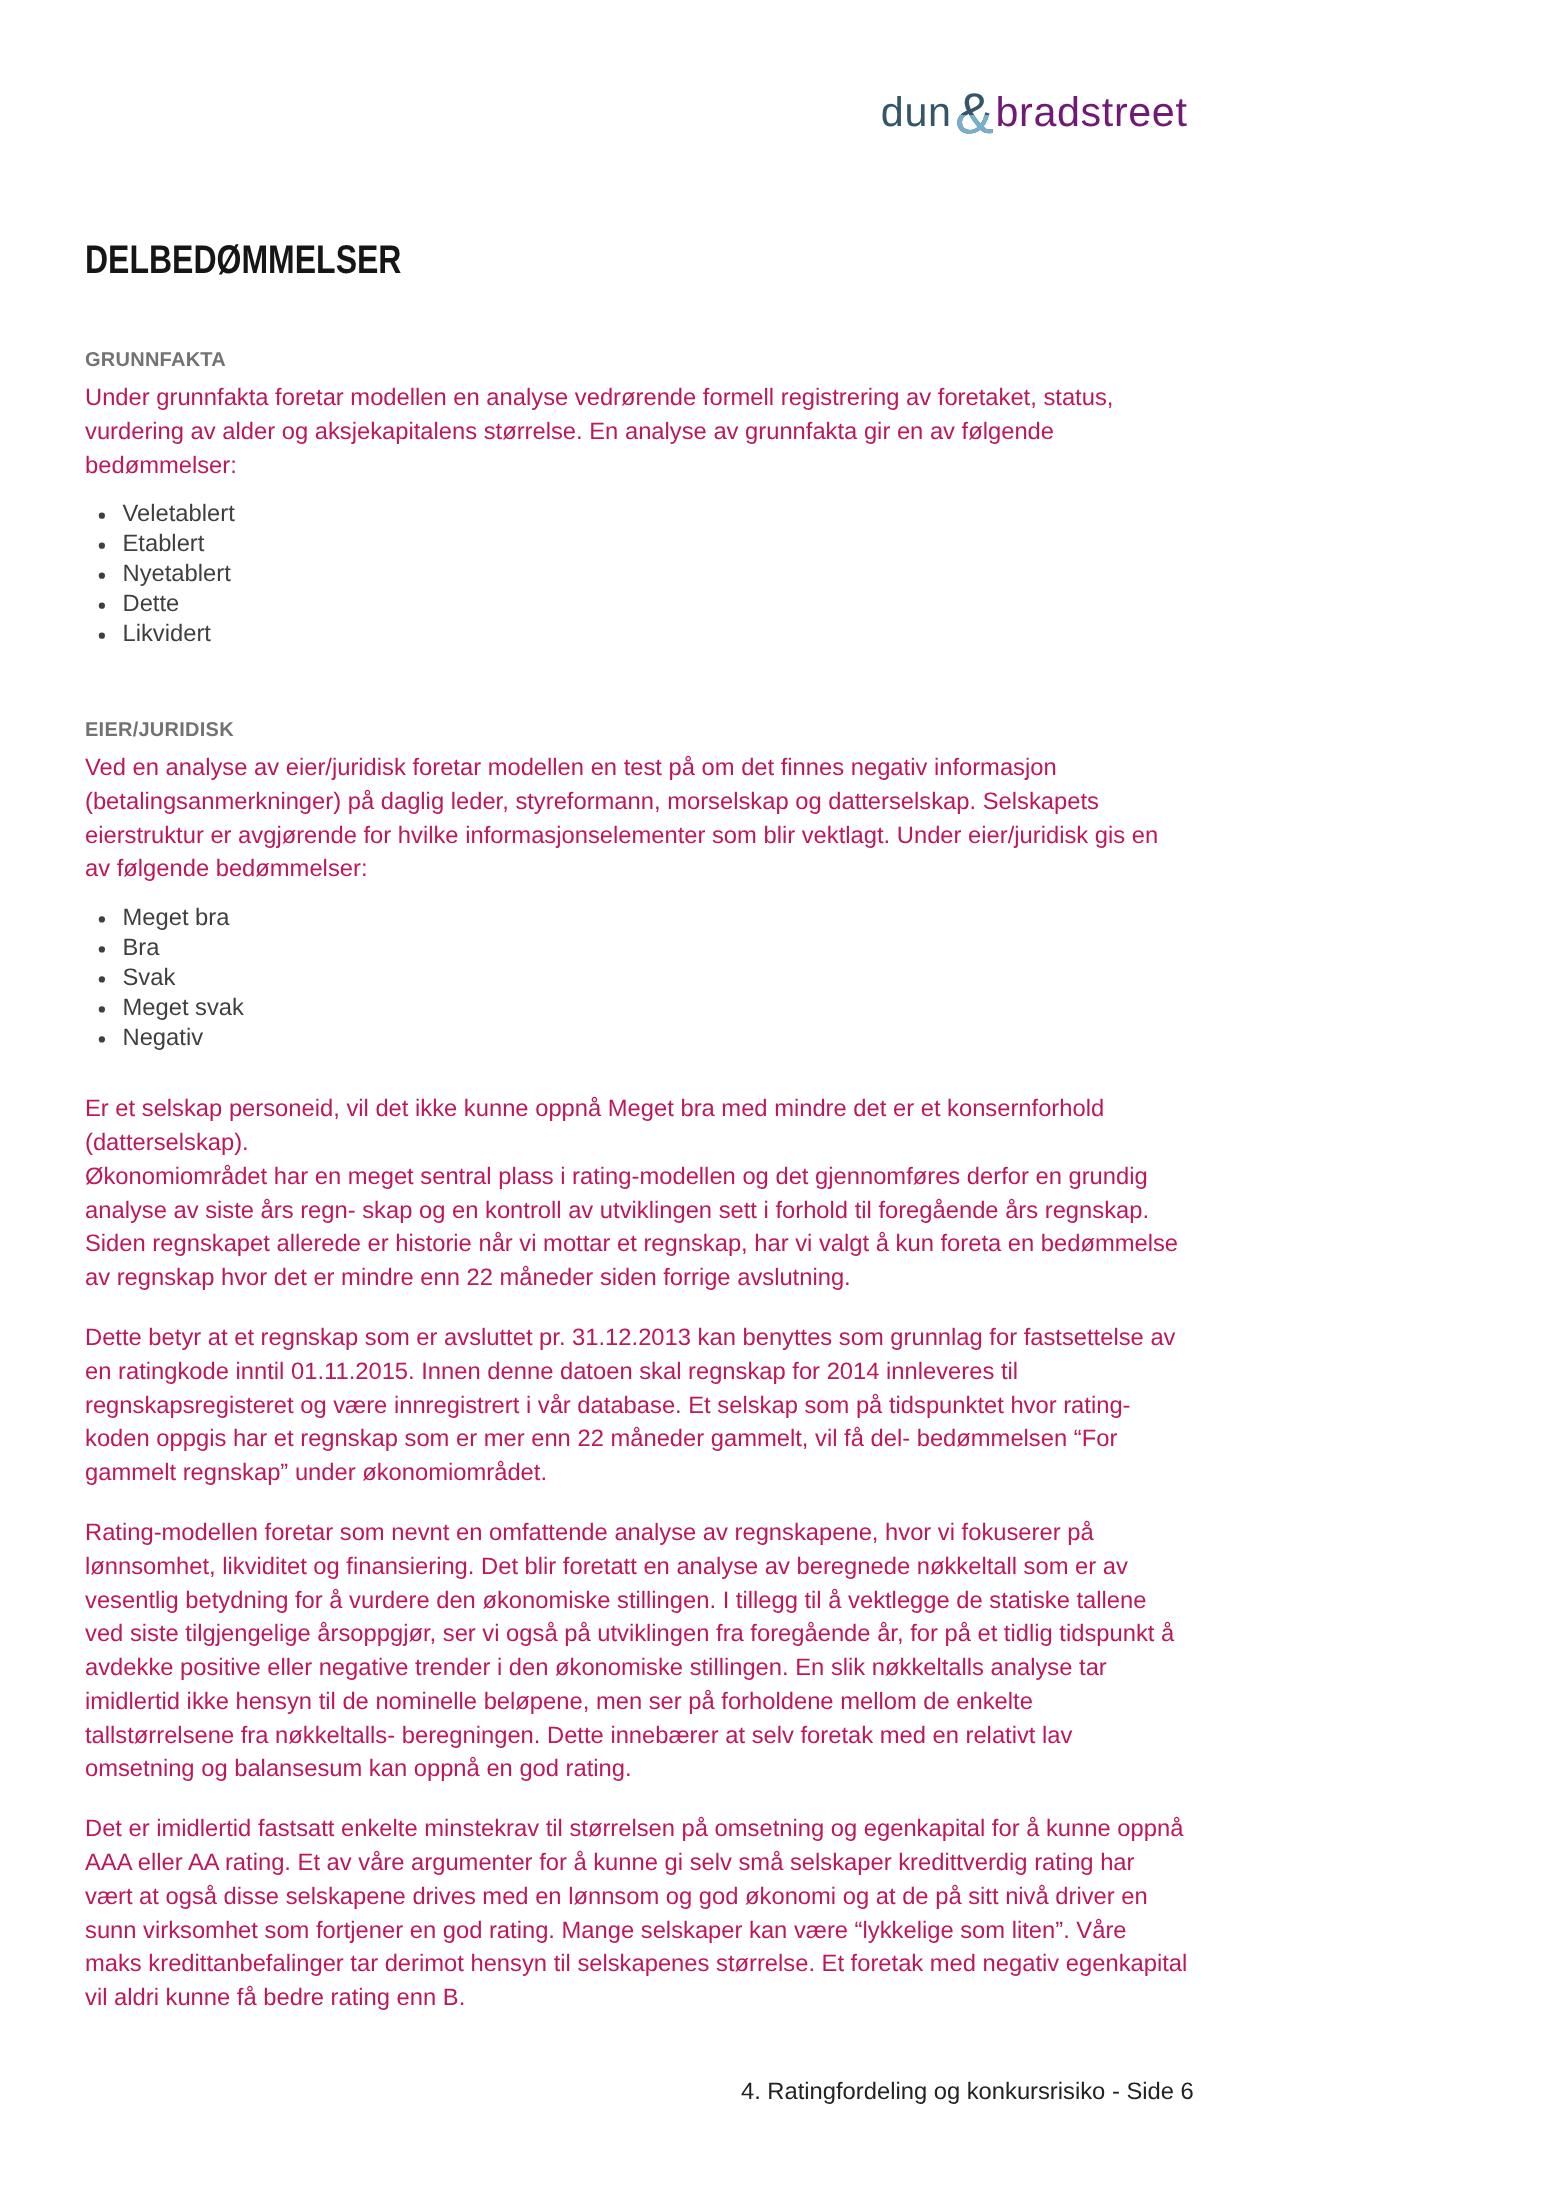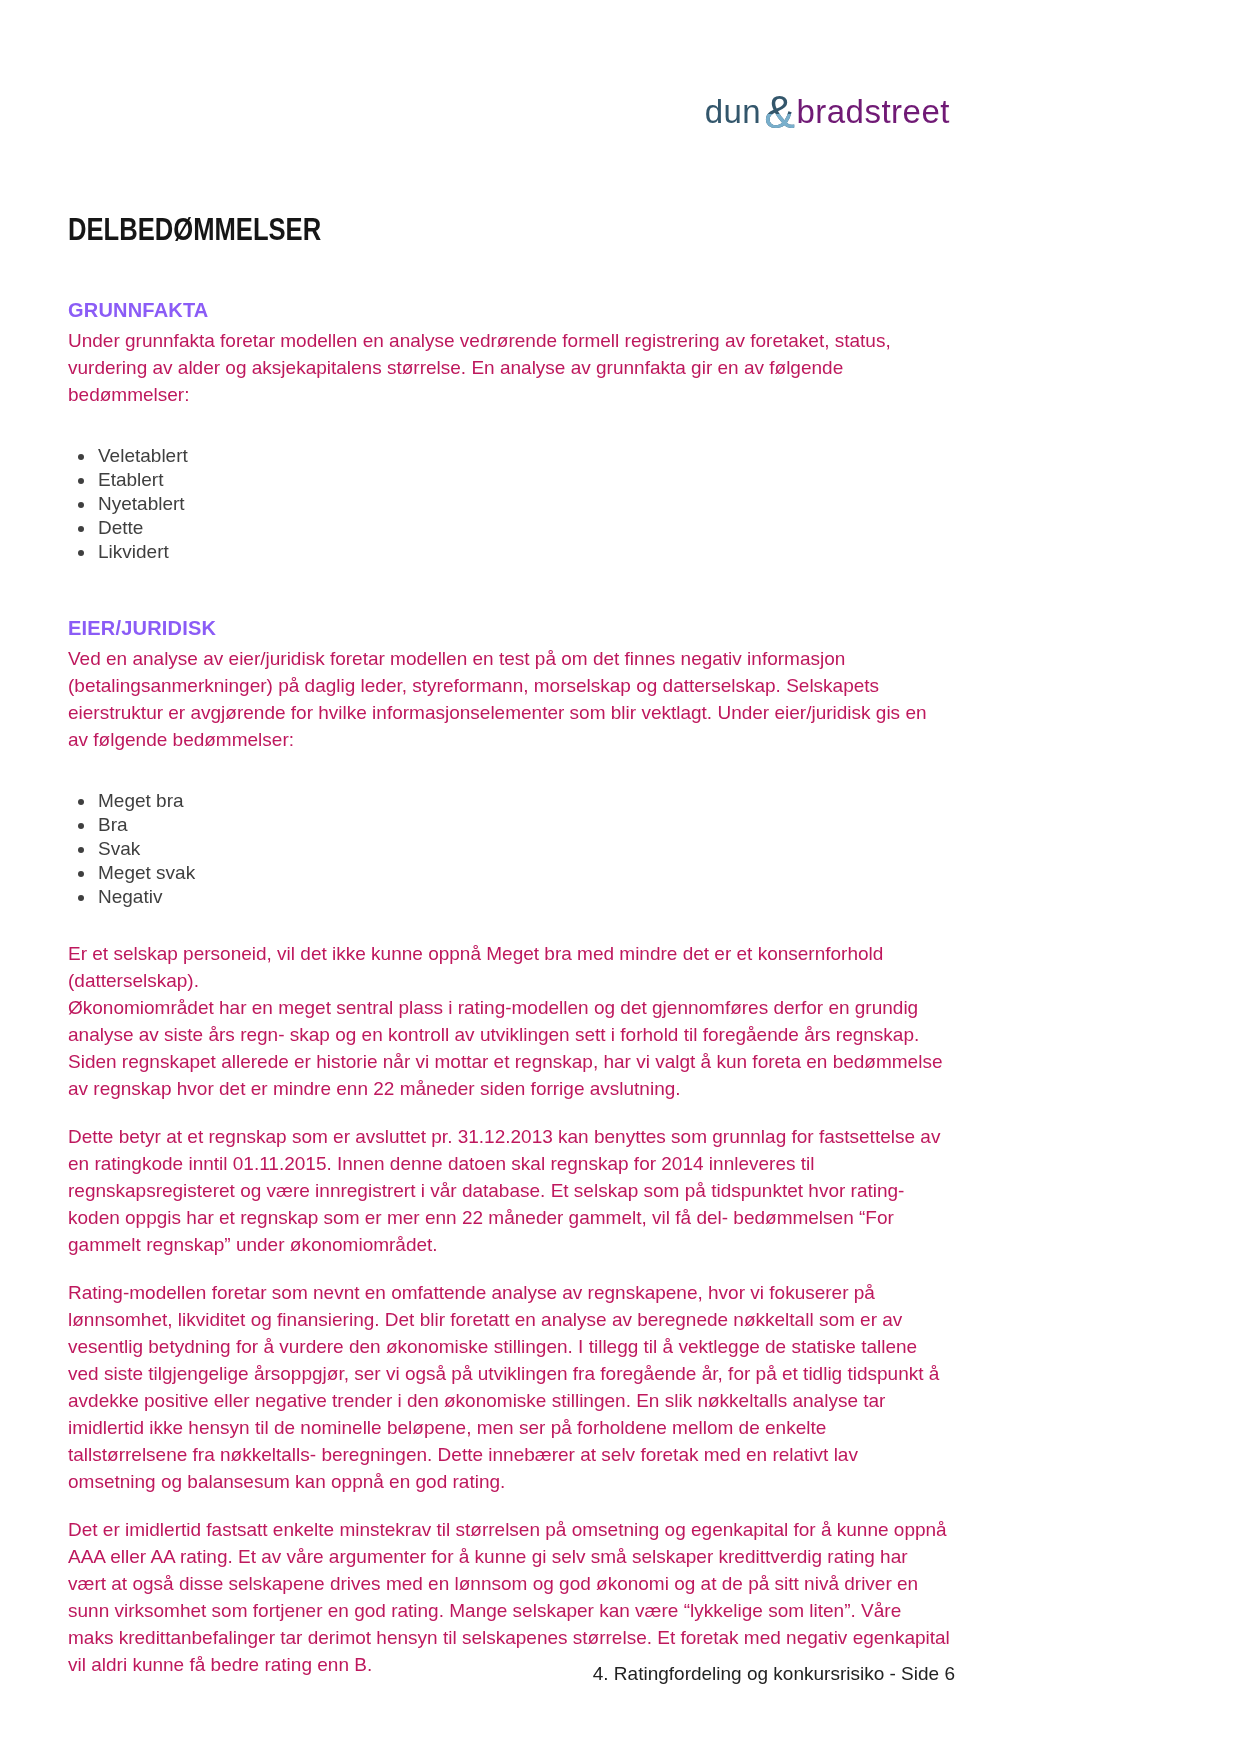--- a/index.html
+++ b/index.html
@@ -7,21 +7,21 @@
     width: 1241px; height: 1754px;
     background: #ffffff;
     font-family: "Liberation Sans", sans-serif;
     color: #3f3f3f;
     -webkit-font-smoothing: antialiased;
   }
   .page {
     position: relative;
     box-sizing: border-box;
     width: 1141px; height: 1754px;
-    padding: 92px 191px 0 68px;
+    padding: 70px 191px 0 68px;
     overflow: hidden;
   }
 
   
   .logo-row {
     text-align: right;
     font-size: 33px;
     line-height: 40px;
     letter-spacing: 0.5px;
     white-space: nowrap;
@@ -53,40 +53,40 @@
     color: #161616;
     letter-spacing: 0px;
     transform: scaleX(0.80);
     transform-origin: left center;
     white-space: nowrap;
   }
 
   
   h2.sec-heading {
     margin: 52px 0 4px 0;
-    font-size: 20px;
+    font-size: 16px;
     line-height: 25px;
     font-weight: 700;
-    color: #8b5cf6;
+    color: #737373;
     letter-spacing: 0.2px;
   }
 
   
   p.body-text {
     margin: 0;
     font-size: 19px;
     line-height: 27px;
     color: #be185d;
   }
   p.body-text + p.body-text { margin-top: 21px; }
   p.note-text { margin-top: 31px; }
 
   
   ul.bullet-list {
-    margin: 36px 0 0 0;
+    margin: 14px 0 0 0;
     padding: 0 0 0 28px;
     list-style: disc;
     font-size: 19px;
     line-height: 24px;
     color: #3f3f3f;
   }
   ul.bullet-list li { padding-left: 2px; }
 
   
   .page-footer {

